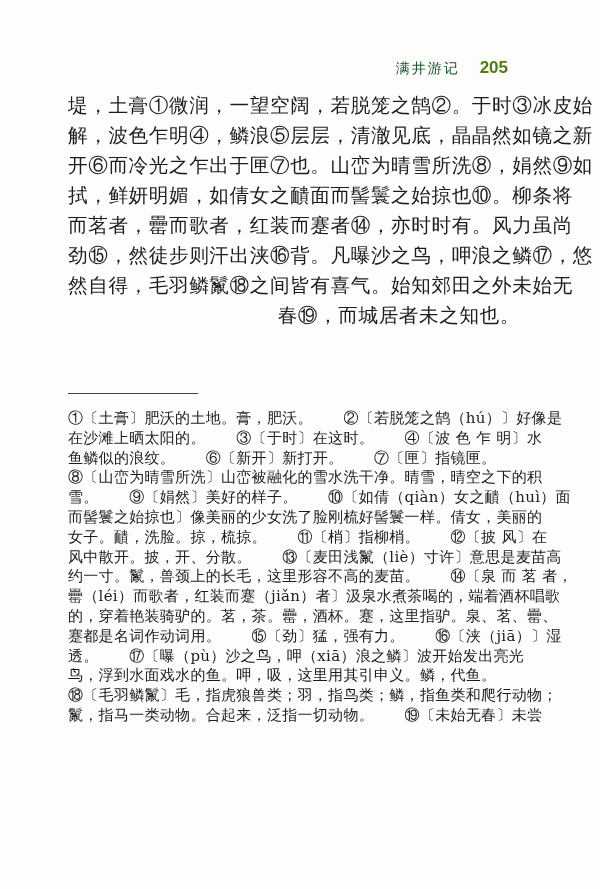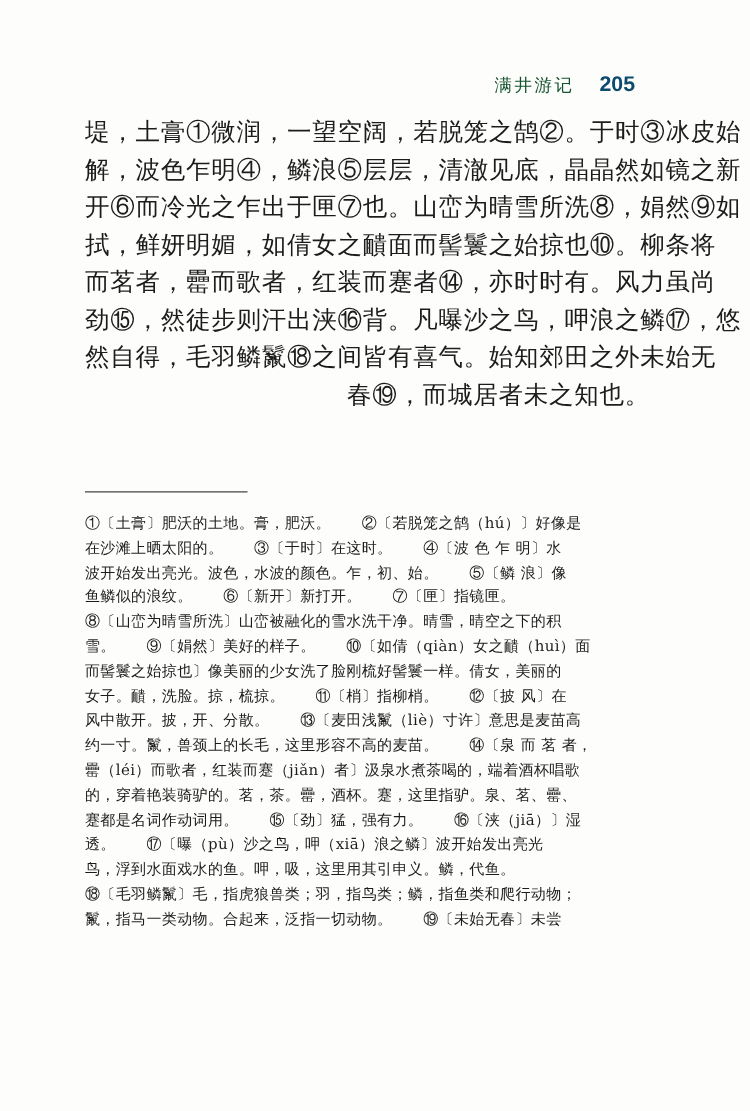--- a/index.html
+++ b/index.html
@@ -2,26 +2,26 @@
 <html><head>
 <meta charset="utf-8">
 <style>
   html, body { margin: 0; padding: 0; }
   body {
     width: 600px; height: 889px; background: #fdfdfc; position: relative; overflow: hidden;
     font-family: "DejaVu Serif", "Liberation Serif", serif; color: #1c1c1c;
   }
   .header { position: absolute; top: 58px; right: 92px; display: flex; align-items: baseline; gap: 20px; }
   .header .title { font-size: 14px; letter-spacing: 2px; color: #14532d; }
-  .header .pageno { font-family: "Liberation Sans", sans-serif; font-weight: bold; font-size: 17px; color: #0c4a6e; }
+  .header .pageno { font-family: "Liberation Sans", sans-serif; font-weight: bold; font-size: 17px; color: #4d7c0f; }
   .main { position: absolute; top: 91px; left: 68px; width: 452px; }
   .main .line { font-size: 19.6px; height: 30px; line-height: 30px; white-space: nowrap; letter-spacing: 0.6px; text-align: right; }
   .sep { position: absolute; top: 393px; left: 68px; width: 130px; border-top: 1px solid #444; }
   .notes { position: absolute; top: 409px; left: 68px; width: 456px; }
-  .notes .nline { font-size: 12px; height: 19.8px; line-height: 19.8px; white-space: nowrap; letter-spacing: 0.3px; }
+  .notes .nline { font-size: 15px; height: 19.8px; line-height: 19.8px; white-space: nowrap; letter-spacing: 0.3px; }
 </style>
 </head>
 <body>
 
 <div class="header">
   <span class="title">满井游记</span>
   <span class="pageno">205</span>
 </div>
 
 <div class="main">
@@ -33,21 +33,20 @@
   <div class="line">劲⑮，然徒步则汗出浃⑯背。凡曝沙之鸟，呷浪之鳞⑰，悠</div>
   <div class="line">然自得，毛羽鳞鬣⑱之间皆有喜气。始知郊田之外未始无</div>
   <div class="line">春⑲，而城居者未之知也。</div>
 </div>
 
 <div class="sep"></div>
 
 <div class="notes">
   <div class="nline">①〔土膏〕肥沃的土地。膏，肥沃。　　②〔若脱笼之鹄（hú）〕好像是</div>
   <div class="nline">在沙滩上晒太阳的。　　③〔于时〕在这时。　　④〔波 色 乍 明〕水</div>
-  <div class="nline">波开始发出亮光。波色，水波的颜色。乍，初、始。　　⑤〔鳞 浪〕像</div>
   <div class="nline">鱼鳞似的浪纹。　　⑥〔新开〕新打开。　　⑦〔匣〕指镜匣。</div>
   <div class="nline">⑧〔山峦为晴雪所洗〕山峦被融化的雪水洗干净。晴雪，晴空之下的积</div>
   <div class="nline">雪。　　⑨〔娟然〕美好的样子。　　⑩〔如倩（qiàn）女之靧（huì）面</div>
   <div class="nline">而髻鬟之始掠也〕像美丽的少女洗了脸刚梳好髻鬟一样。倩女，美丽的</div>
   <div class="nline">女子。靧，洗脸。掠，梳掠。　　⑪〔梢〕指柳梢。　　⑫〔披 风〕在</div>
   <div class="nline">风中散开。披，开、分散。　　⑬〔麦田浅鬣（liè）寸许〕意思是麦苗高</div>
   <div class="nline">约一寸。鬣，兽颈上的长毛，这里形容不高的麦苗。　　⑭〔泉 而 茗 者，</div>
   <div class="nline">罍（léi）而歌者，红装而蹇（jiǎn）者〕汲泉水煮茶喝的，端着酒杯唱歌</div>
   <div class="nline">的，穿着艳装骑驴的。茗，茶。罍，酒杯。蹇，这里指驴。泉、茗、罍、</div>
   <div class="nline">蹇都是名词作动词用。　　⑮〔劲〕猛，强有力。　　⑯〔浃（jiā）〕湿</div>

